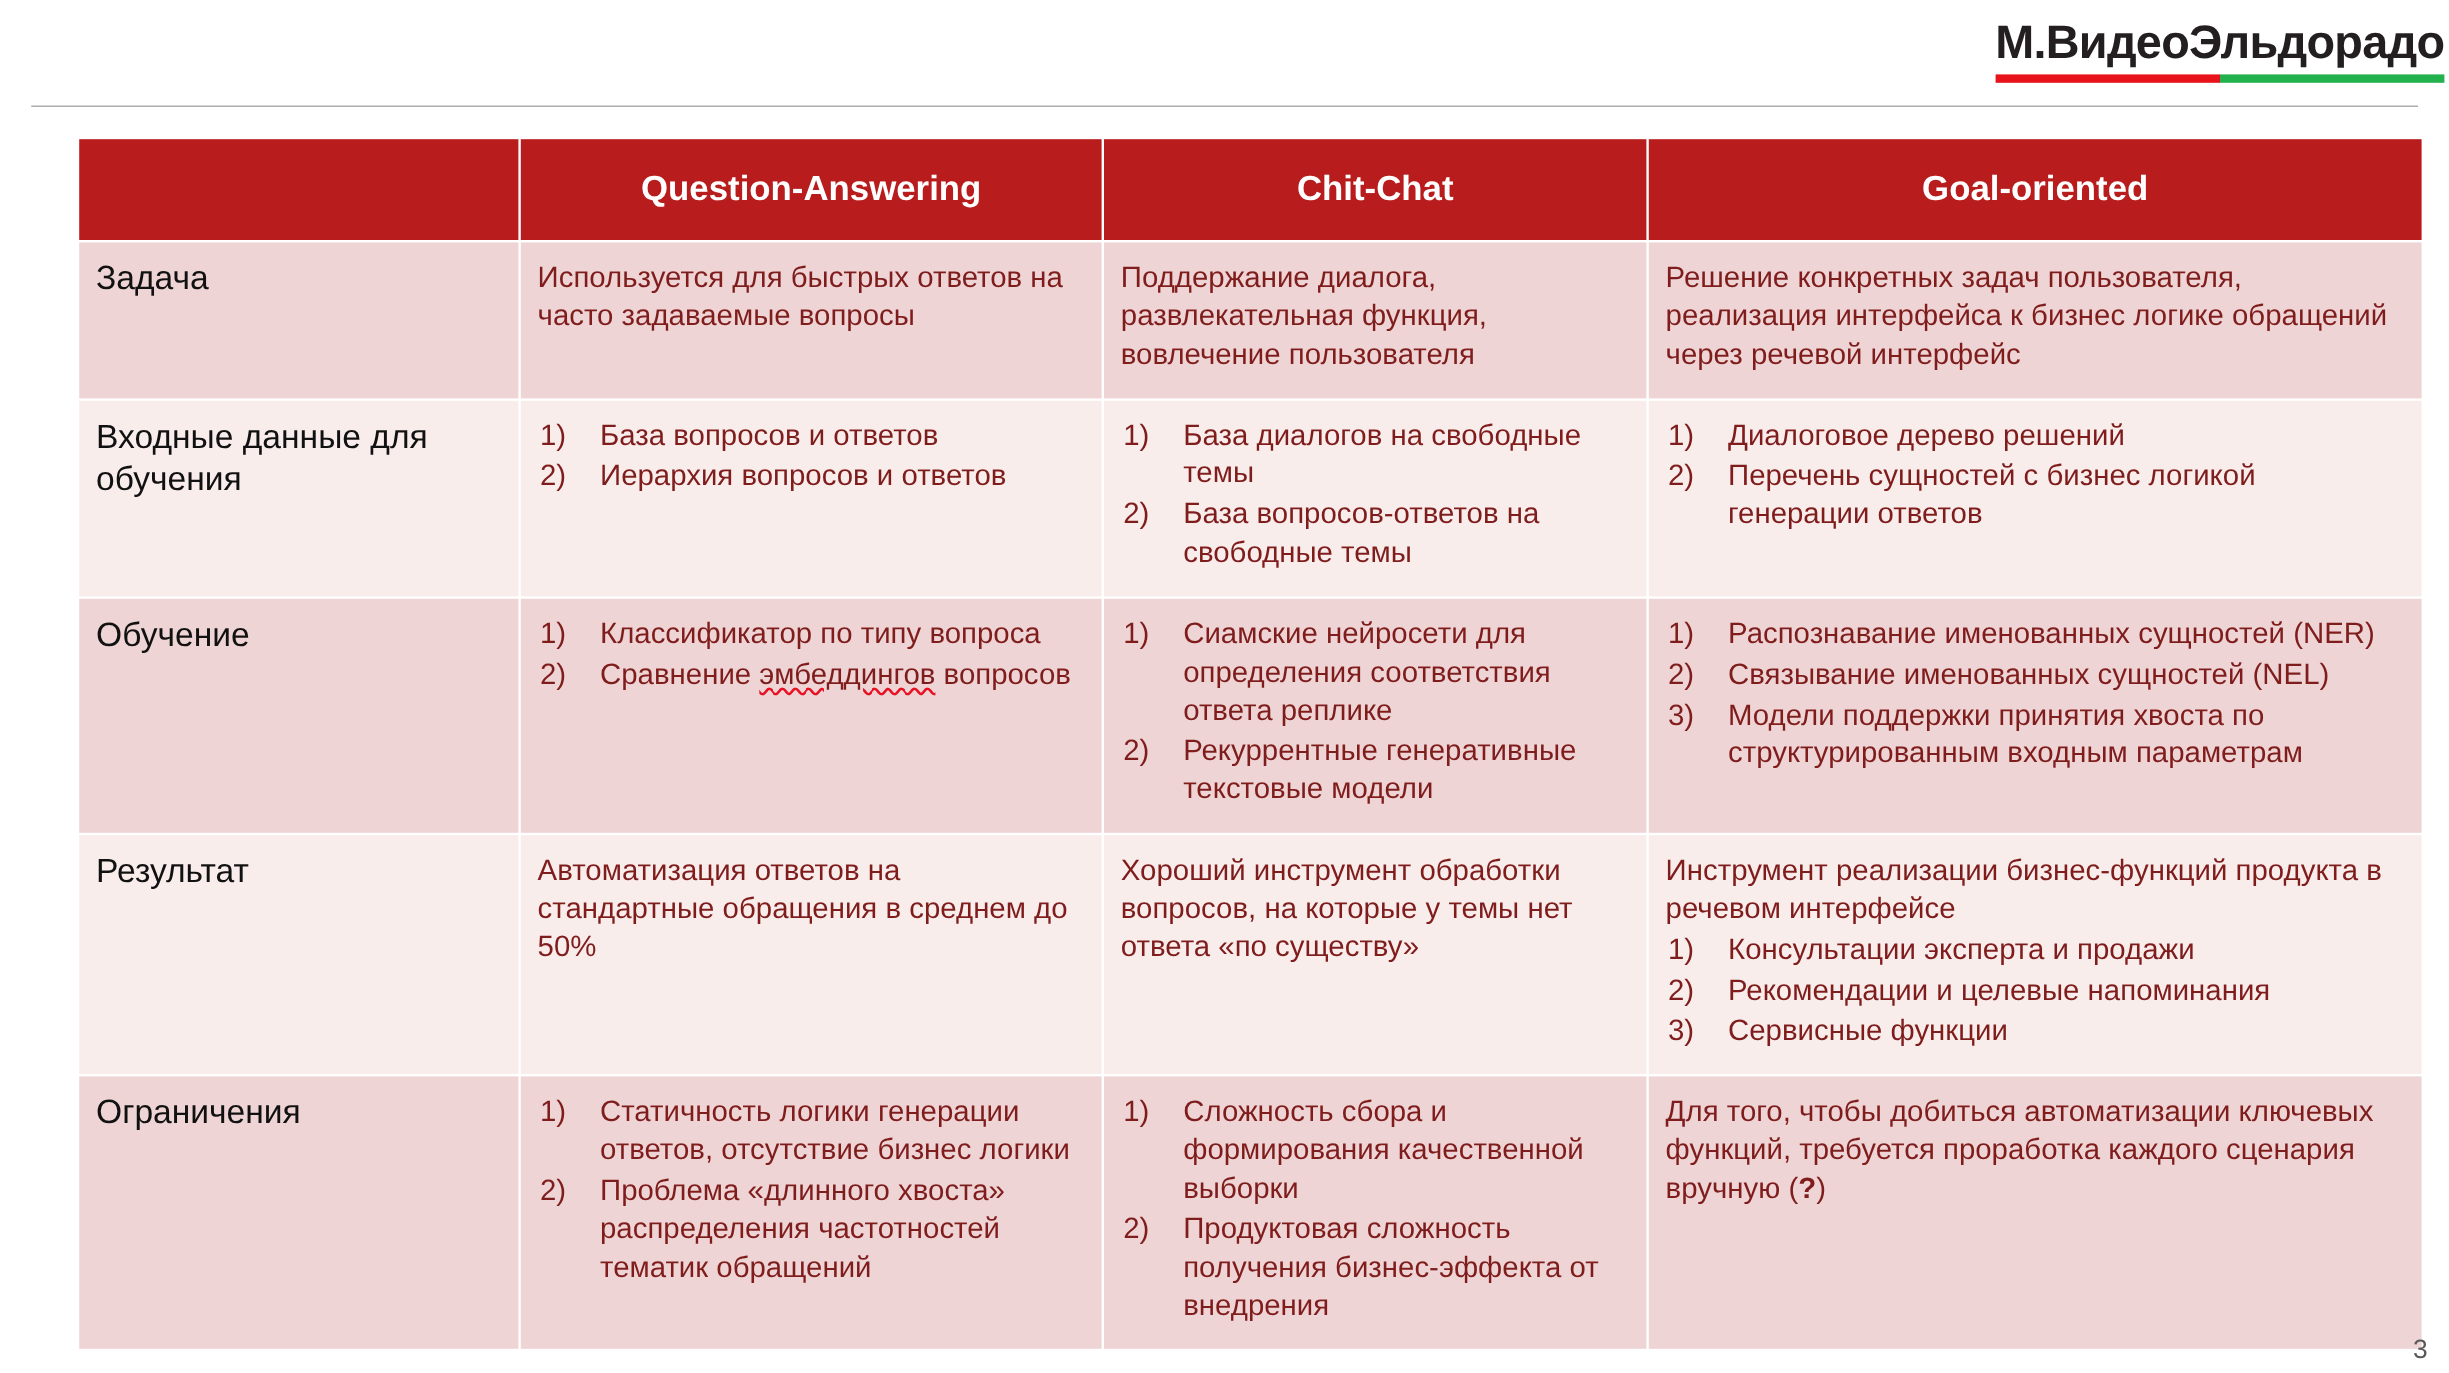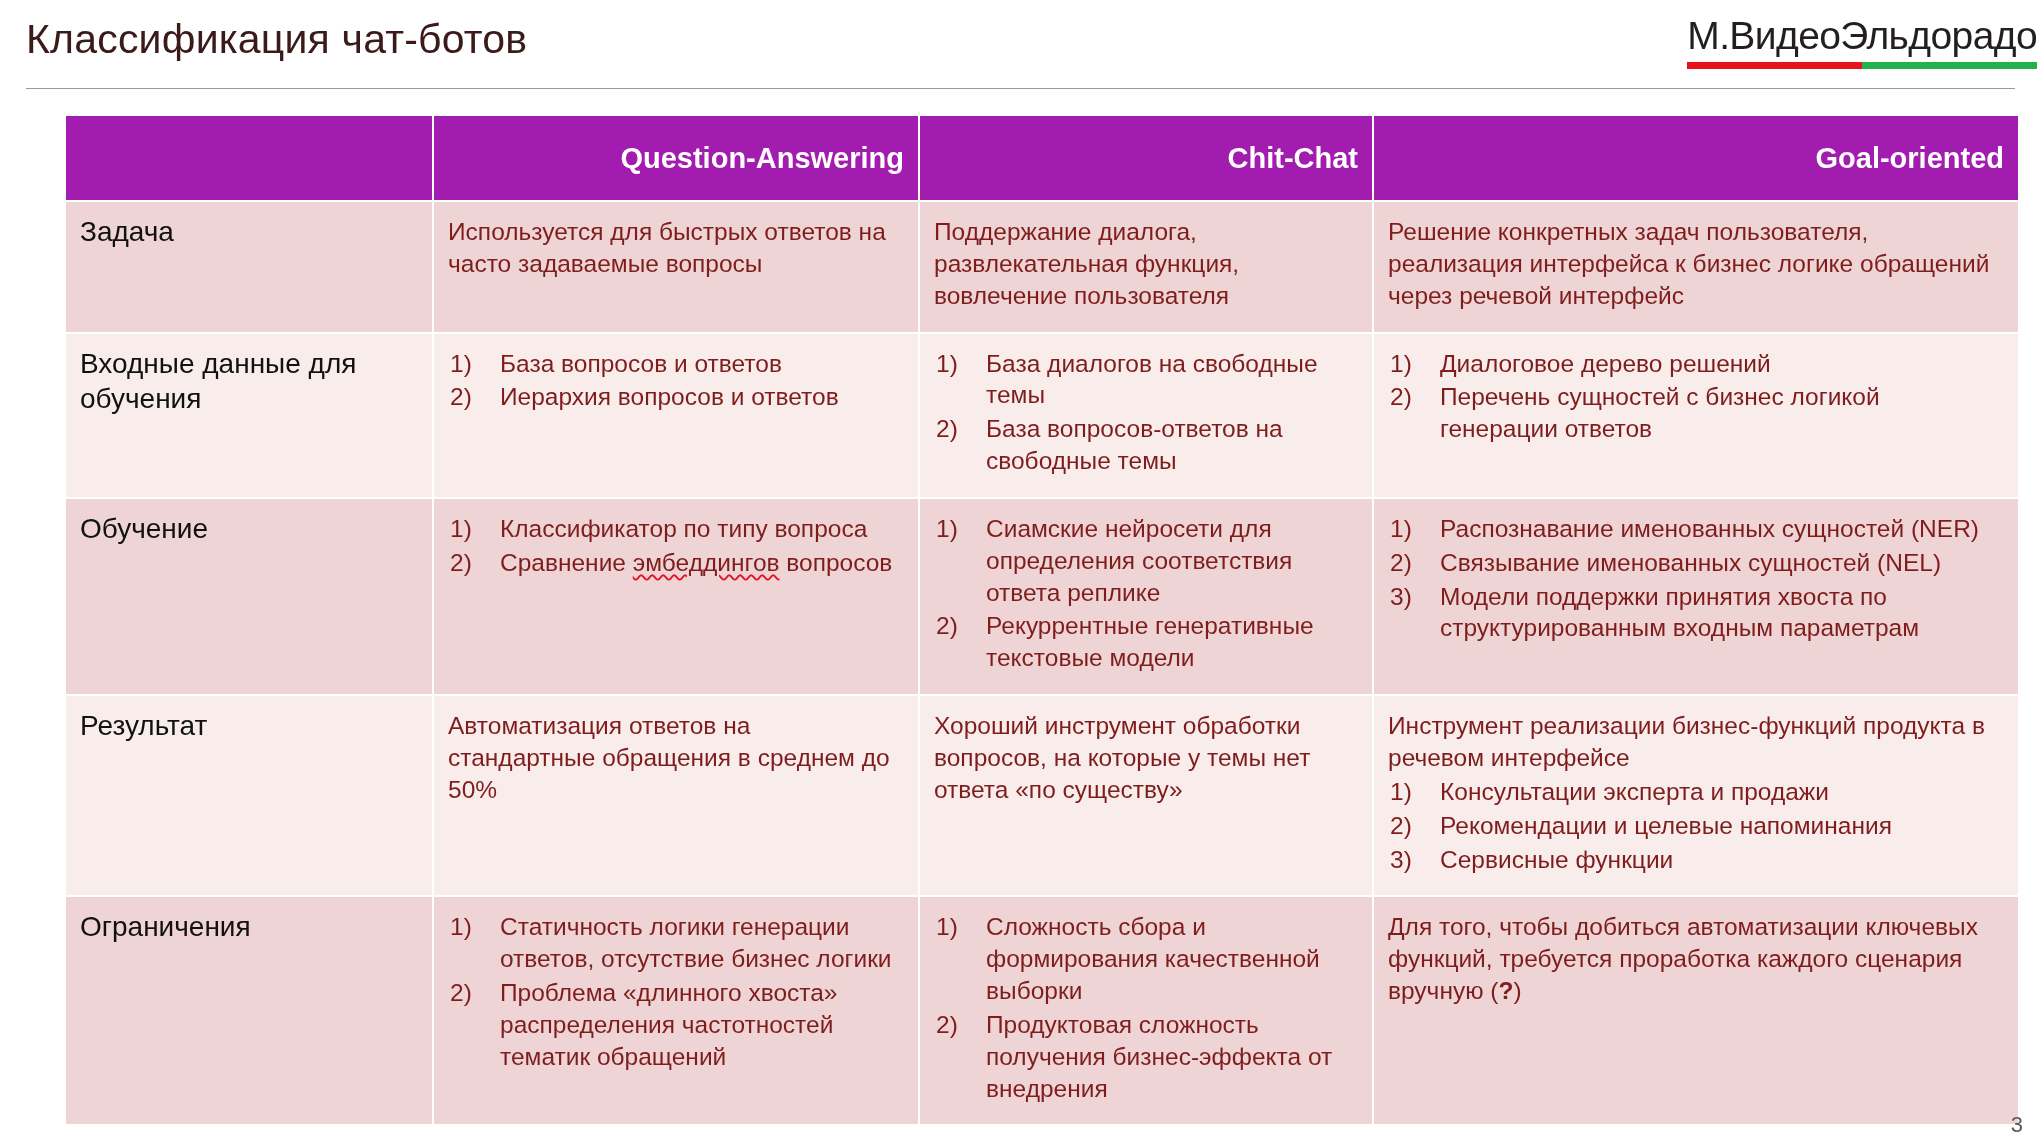--- a/index.html
+++ b/index.html
@@ -30,21 +30,21 @@
     white-space: nowrap;
   }
   .brand {
     position: absolute;
     right: 4px;
     top: 16px;
     text-align: right;
   }
   .brand-name {
     font-size: 39px;
-    font-weight: 400;
+    font-weight: 700;
     color: #231F20;
     letter-spacing: -.6px;
     line-height: 1;
     white-space: nowrap;
   }
   .brand-bar {
     margin-top: 7px;
     height: 7px;
     width: 100%;
     display: flex;
@@ -73,25 +73,25 @@
     border-spacing: 2px;
     table-layout: fixed;
     width: 100%;
   }
   table.matrix col.c0 { width: 366px; }
   table.matrix col.c1 { width: 484px; }
   table.matrix col.c2 { width: 452px; }
   table.matrix col.c3 { width: 644px; }
 
   thead th {
-    background: #a21caf;
+    background: #b91c1c;
     color: #ffffff;
     font-size: 29px;
     font-weight: bold;
-    text-align: right;
+    text-align: center;
     vertical-align: middle;
     padding: 18px 14px 18px 14px;
     height: 48px;
   }
   thead th.blank { padding: 0; }
 
   tbody td {
     vertical-align: top;
     padding: 14px 14px 18px 14px;
     font-size: 24.5px;
@@ -143,21 +143,20 @@
     right: 18px;
     bottom: 6px;
     font-size: 22px;
     color: #595959;
   }
 </style>
 </head>
 <body>
 
 <div class="slide-header">
-  <div class="slide-title">Классификация чат-ботов</div>
 
   <div class="brand">
     <div class="brand-name">М.ВидеоЭльдорадо</div>
     <div class="brand-bar">
       <span class="red"></span>
       <span class="green"></span>
     </div>
   </div>
 
   <div class="header-rule"></div>

